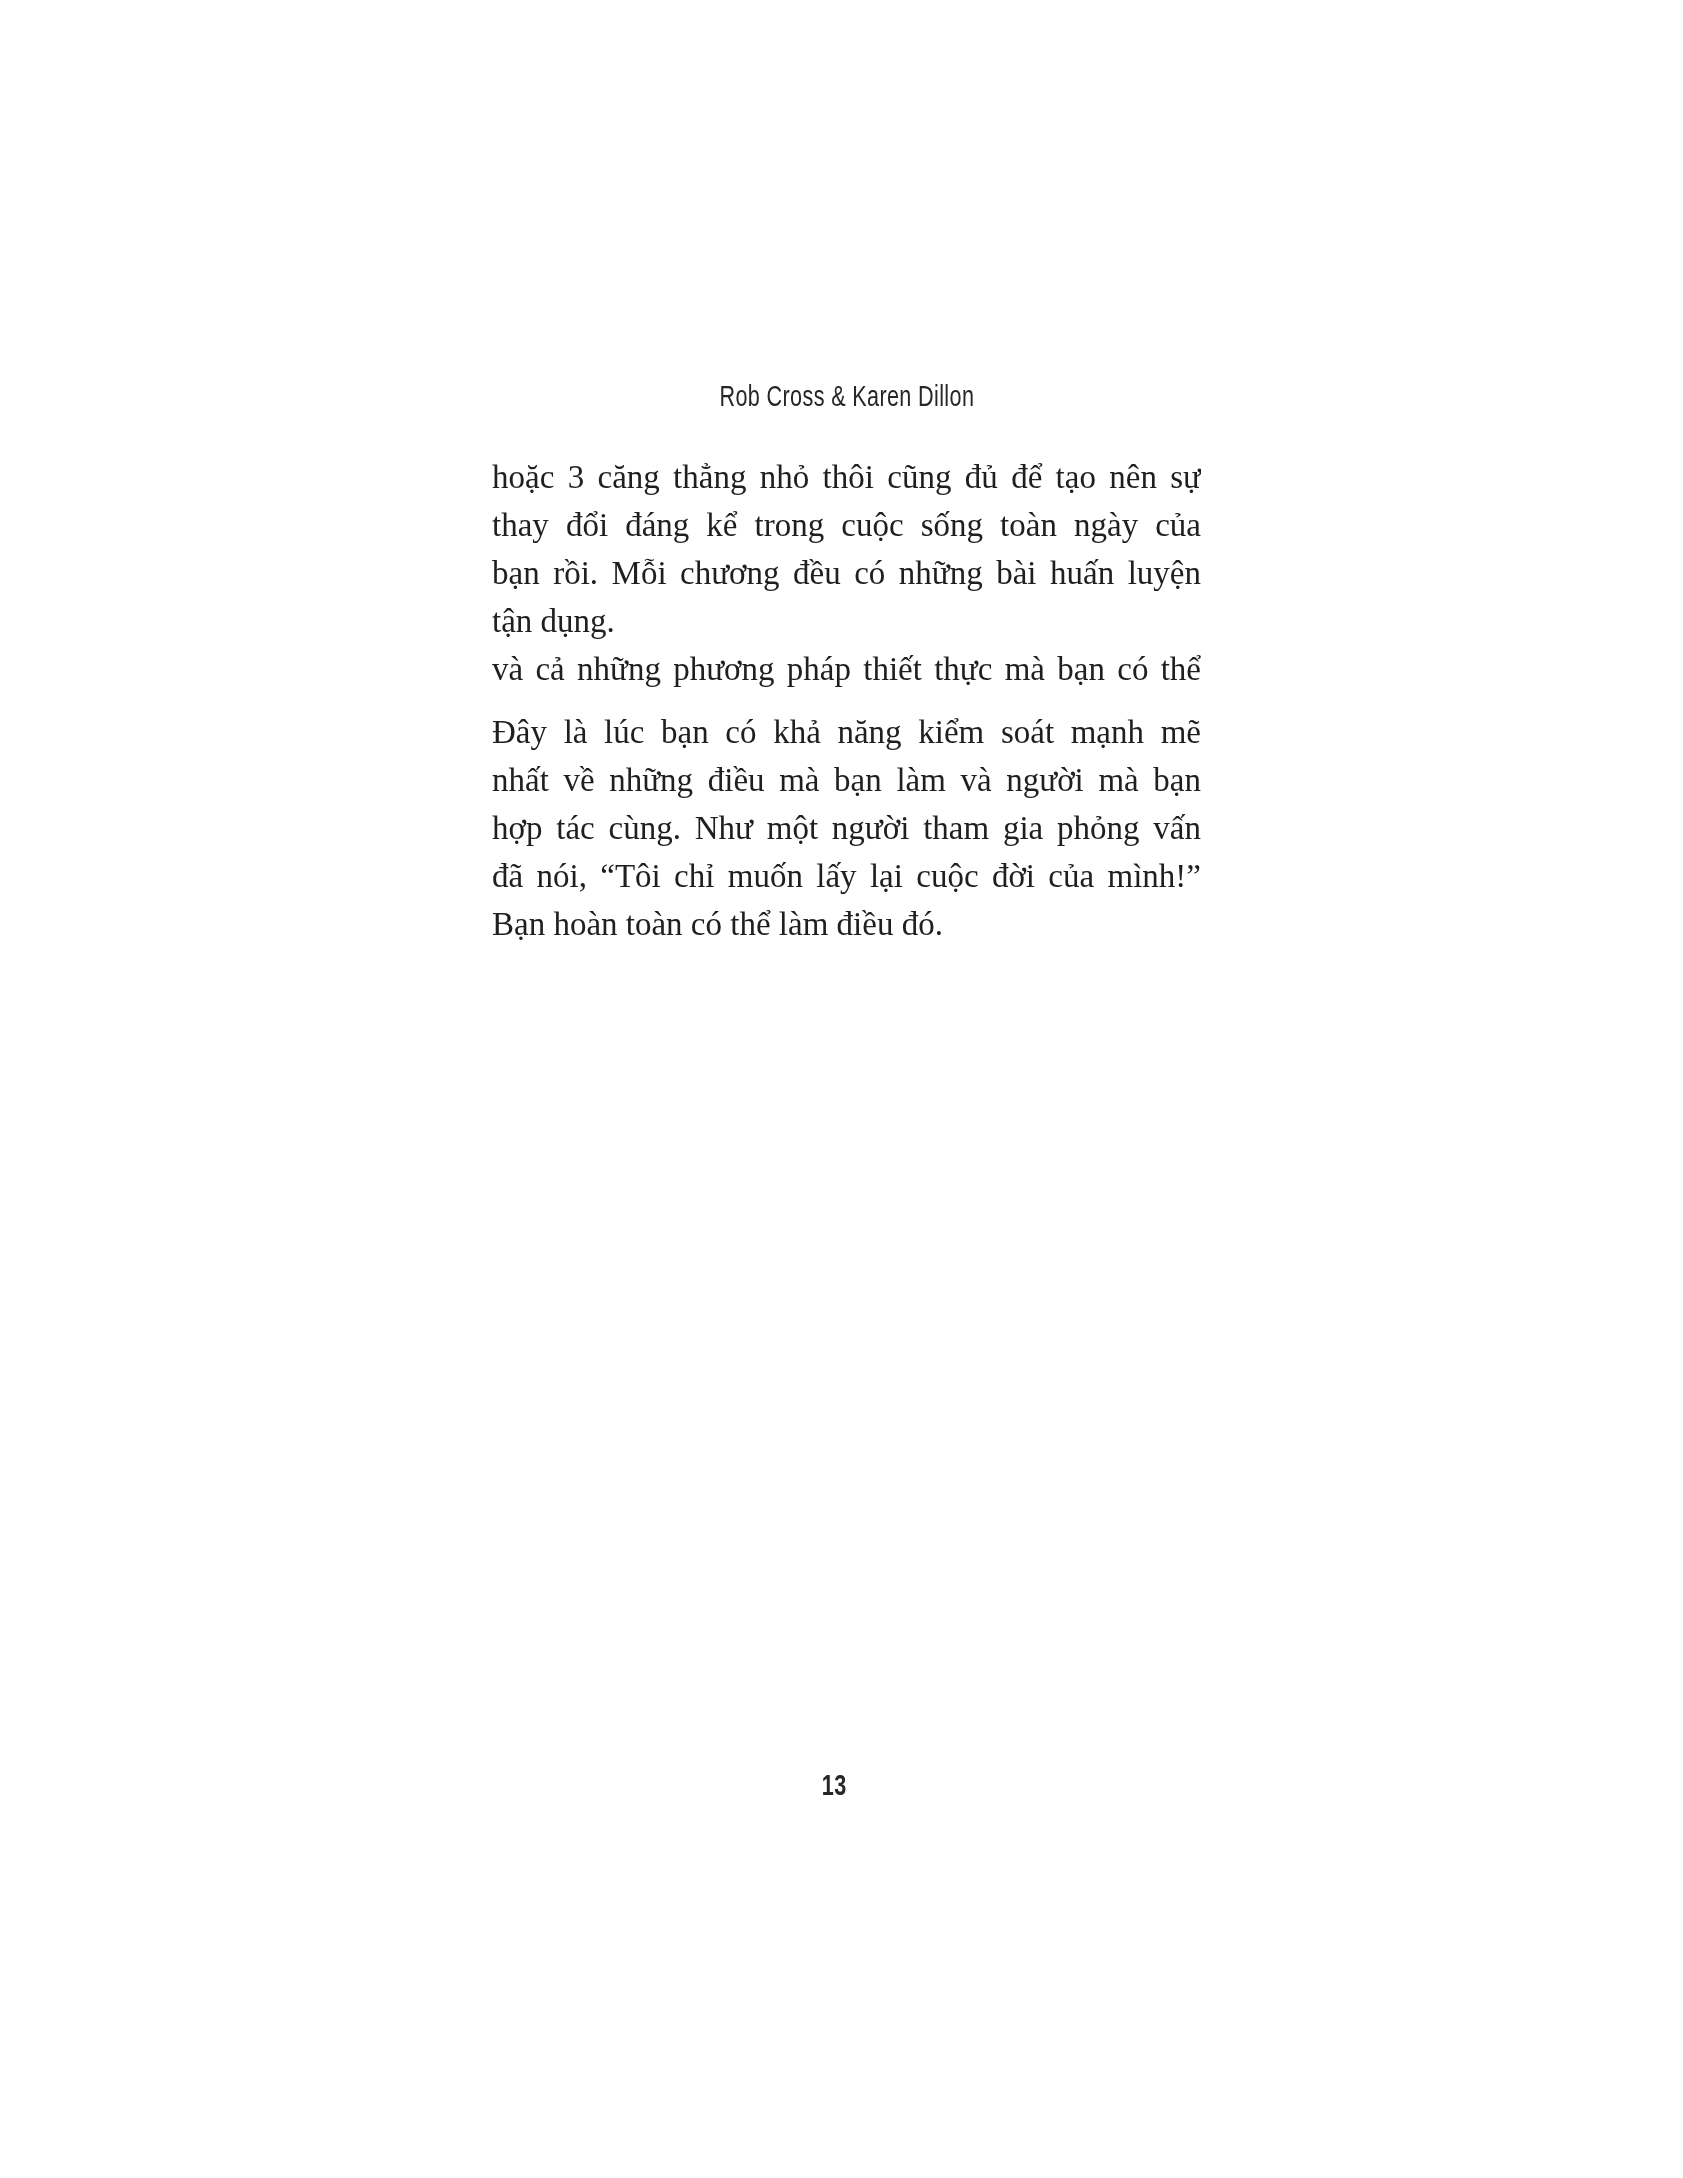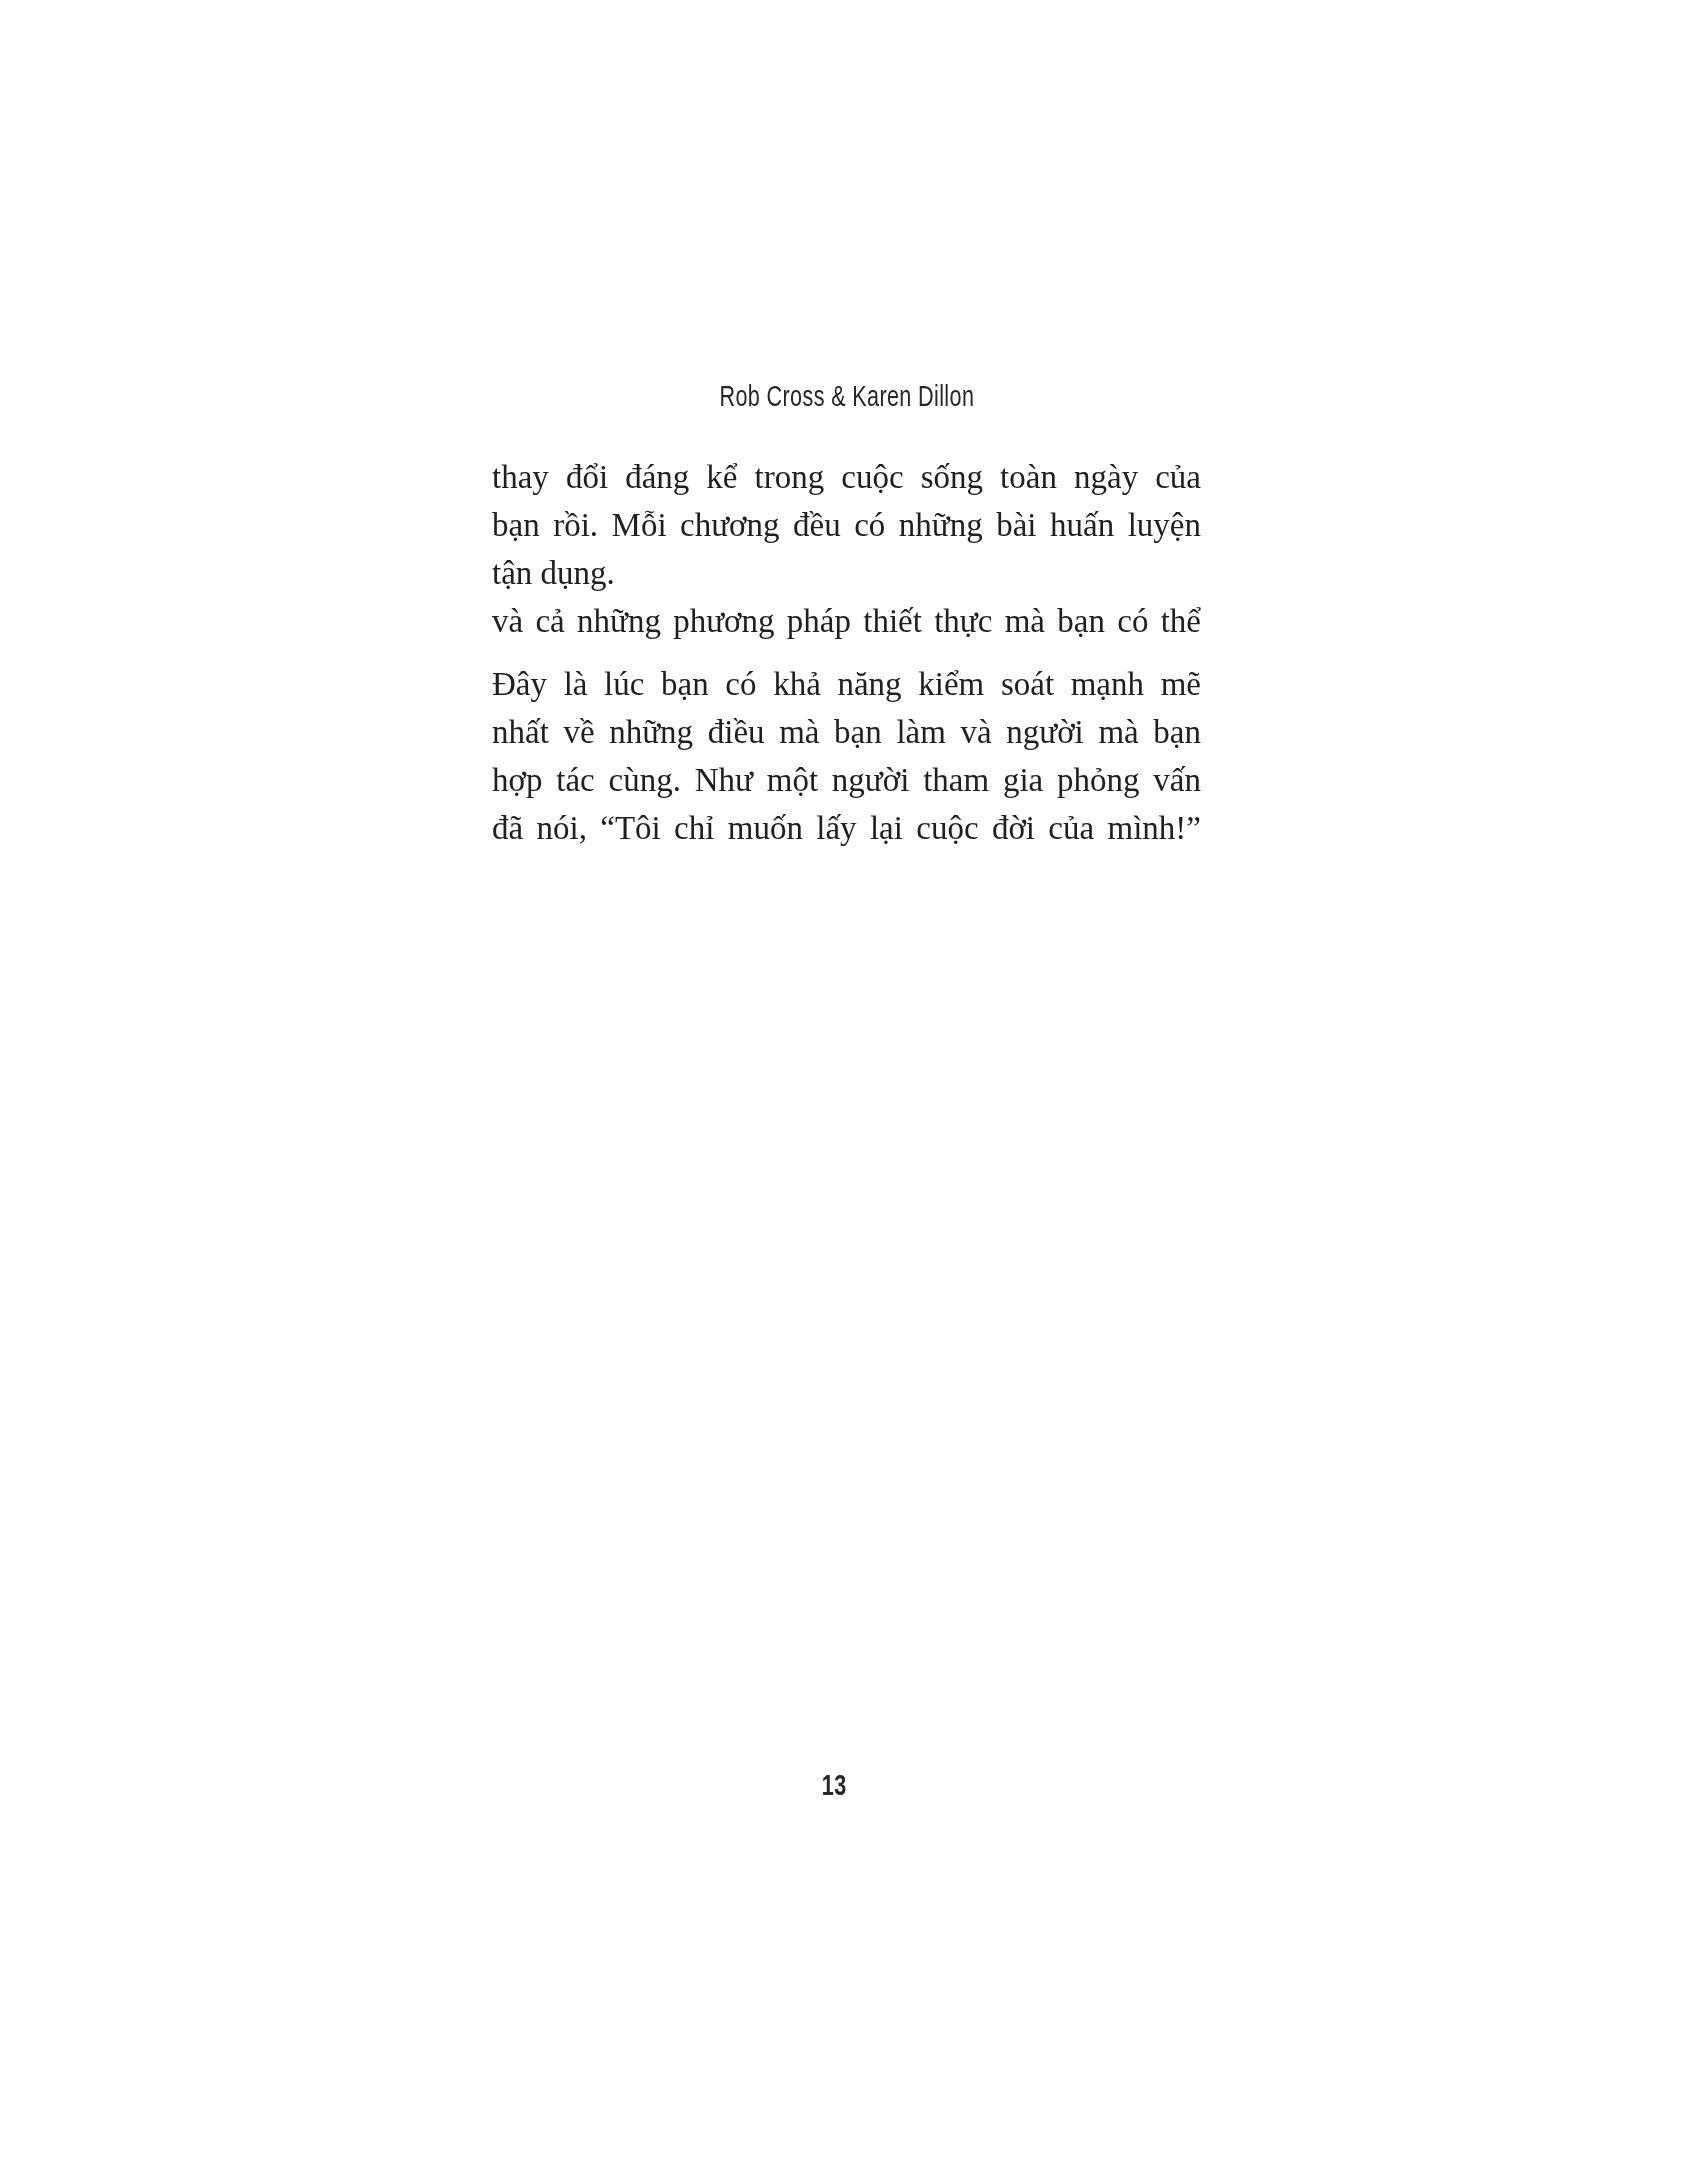--- a/index.html
+++ b/index.html
@@ -73,30 +73,32 @@
 <body style="background: rgb(255, 255, 255);">
 
 <div class="page">
 
   <div class="running-header" style="color: rgb(38, 38, 38);">
     <span class="condensed">Rob Cross &amp; Karen Dillon</span>
   </div>
 
   <div class="text-block" style="color: rgb(31, 31, 31);">
       <div class="paragraph">
+        <div class="line" style="font-size: 33px;">hoặc 3 căng thẳng nhỏ thôi cũng đủ để tạo nên sự</div>
         <div class="line" style="font-size: 33px;">thay đổi đáng kể trong cuộc sống toàn ngày của</div>
         <div class="line" style="font-size: 33px;">bạn rồi. Mỗi chương đều có những bài huấn luyện</div>
         <div class="line last-line" style="font-size: 33px;">tận dụng.</div>
         <div class="line" style="font-size: 33px;">và cả những phương pháp thiết thực mà bạn có thể</div>
       </div>
       <div class="paragraph">
         <div class="line" style="font-size: 33px;">Đây là lúc bạn có khả năng kiểm soát mạnh mẽ</div>
         <div class="line" style="font-size: 33px;">nhất về những điều mà bạn làm và người mà bạn</div>
         <div class="line" style="font-size: 33px;">hợp tác cùng. Như một người tham gia phỏng vấn</div>
         <div class="line" style="font-size: 33px;">đã nói, “Tôi chỉ muốn lấy lại cuộc đời của mình!”</div>
+        <div class="line last-line" style="font-size: 33px;">Bạn hoàn toàn có thể làm điều đó.</div>
       </div>
     </div>
 
   <div class="page-number" style="color: rgb(38, 38, 38);">
     <span class="condensed">13</span>
   </div>
 
 </div>
 
 

